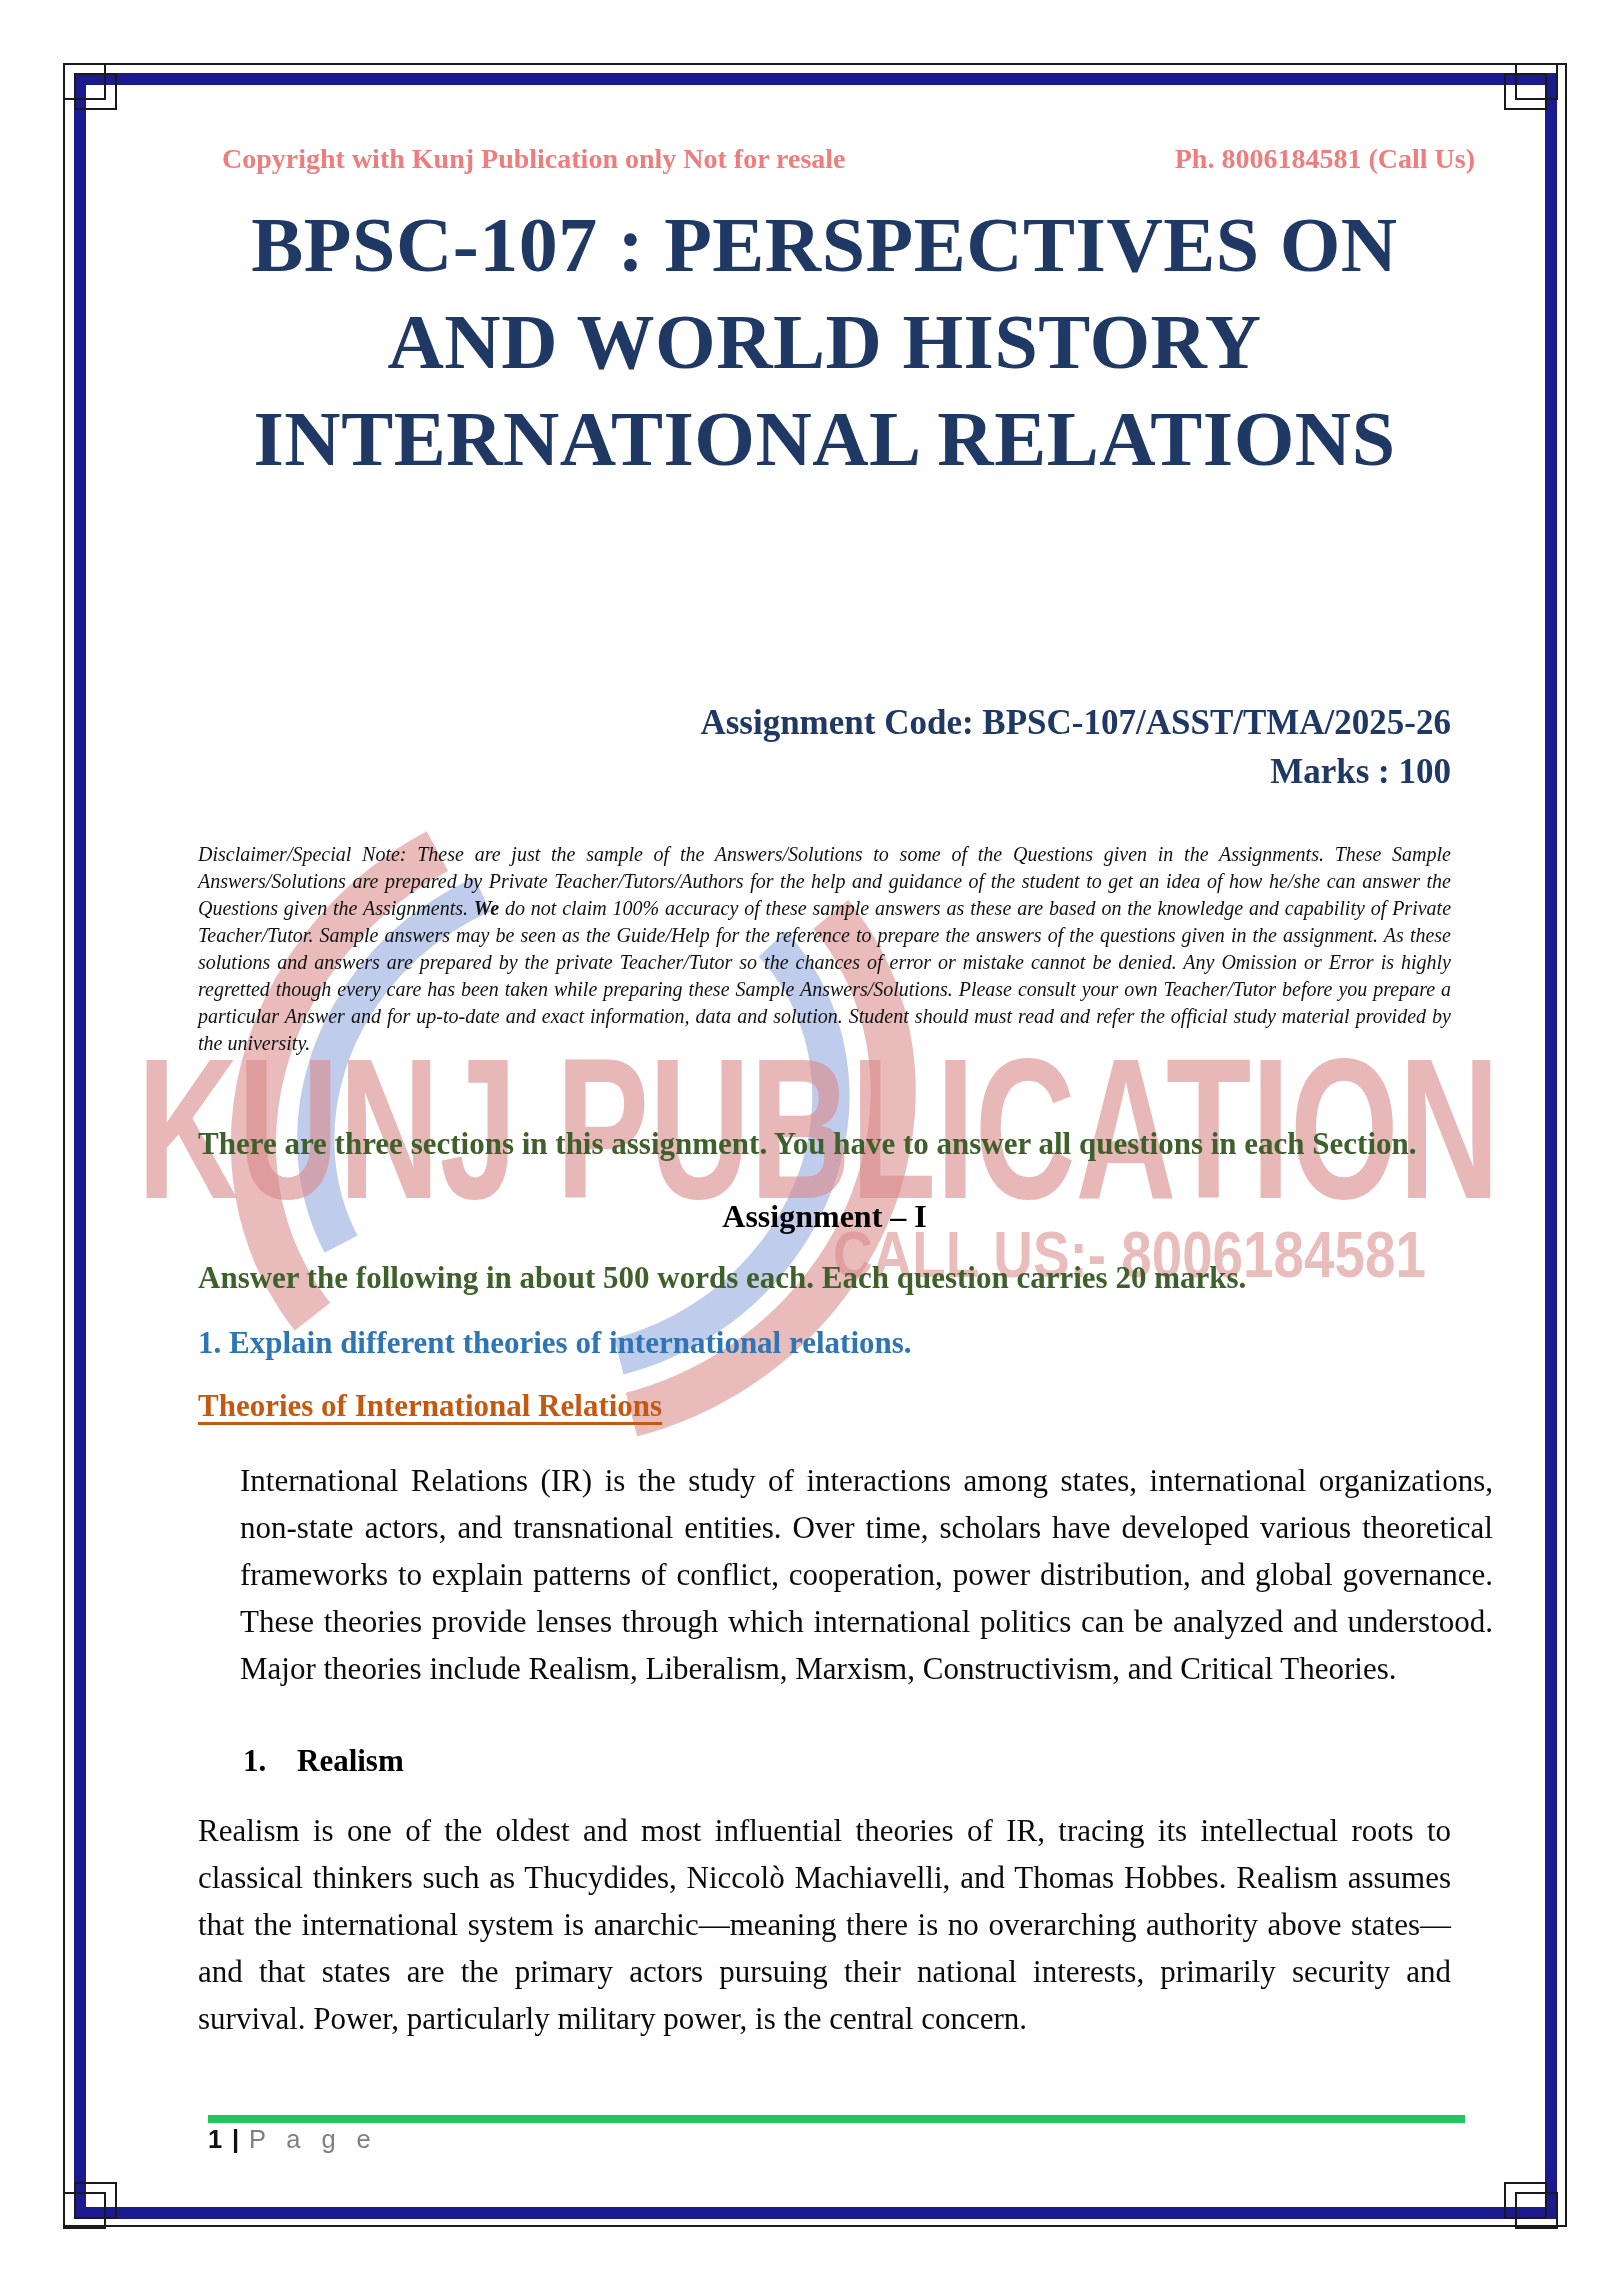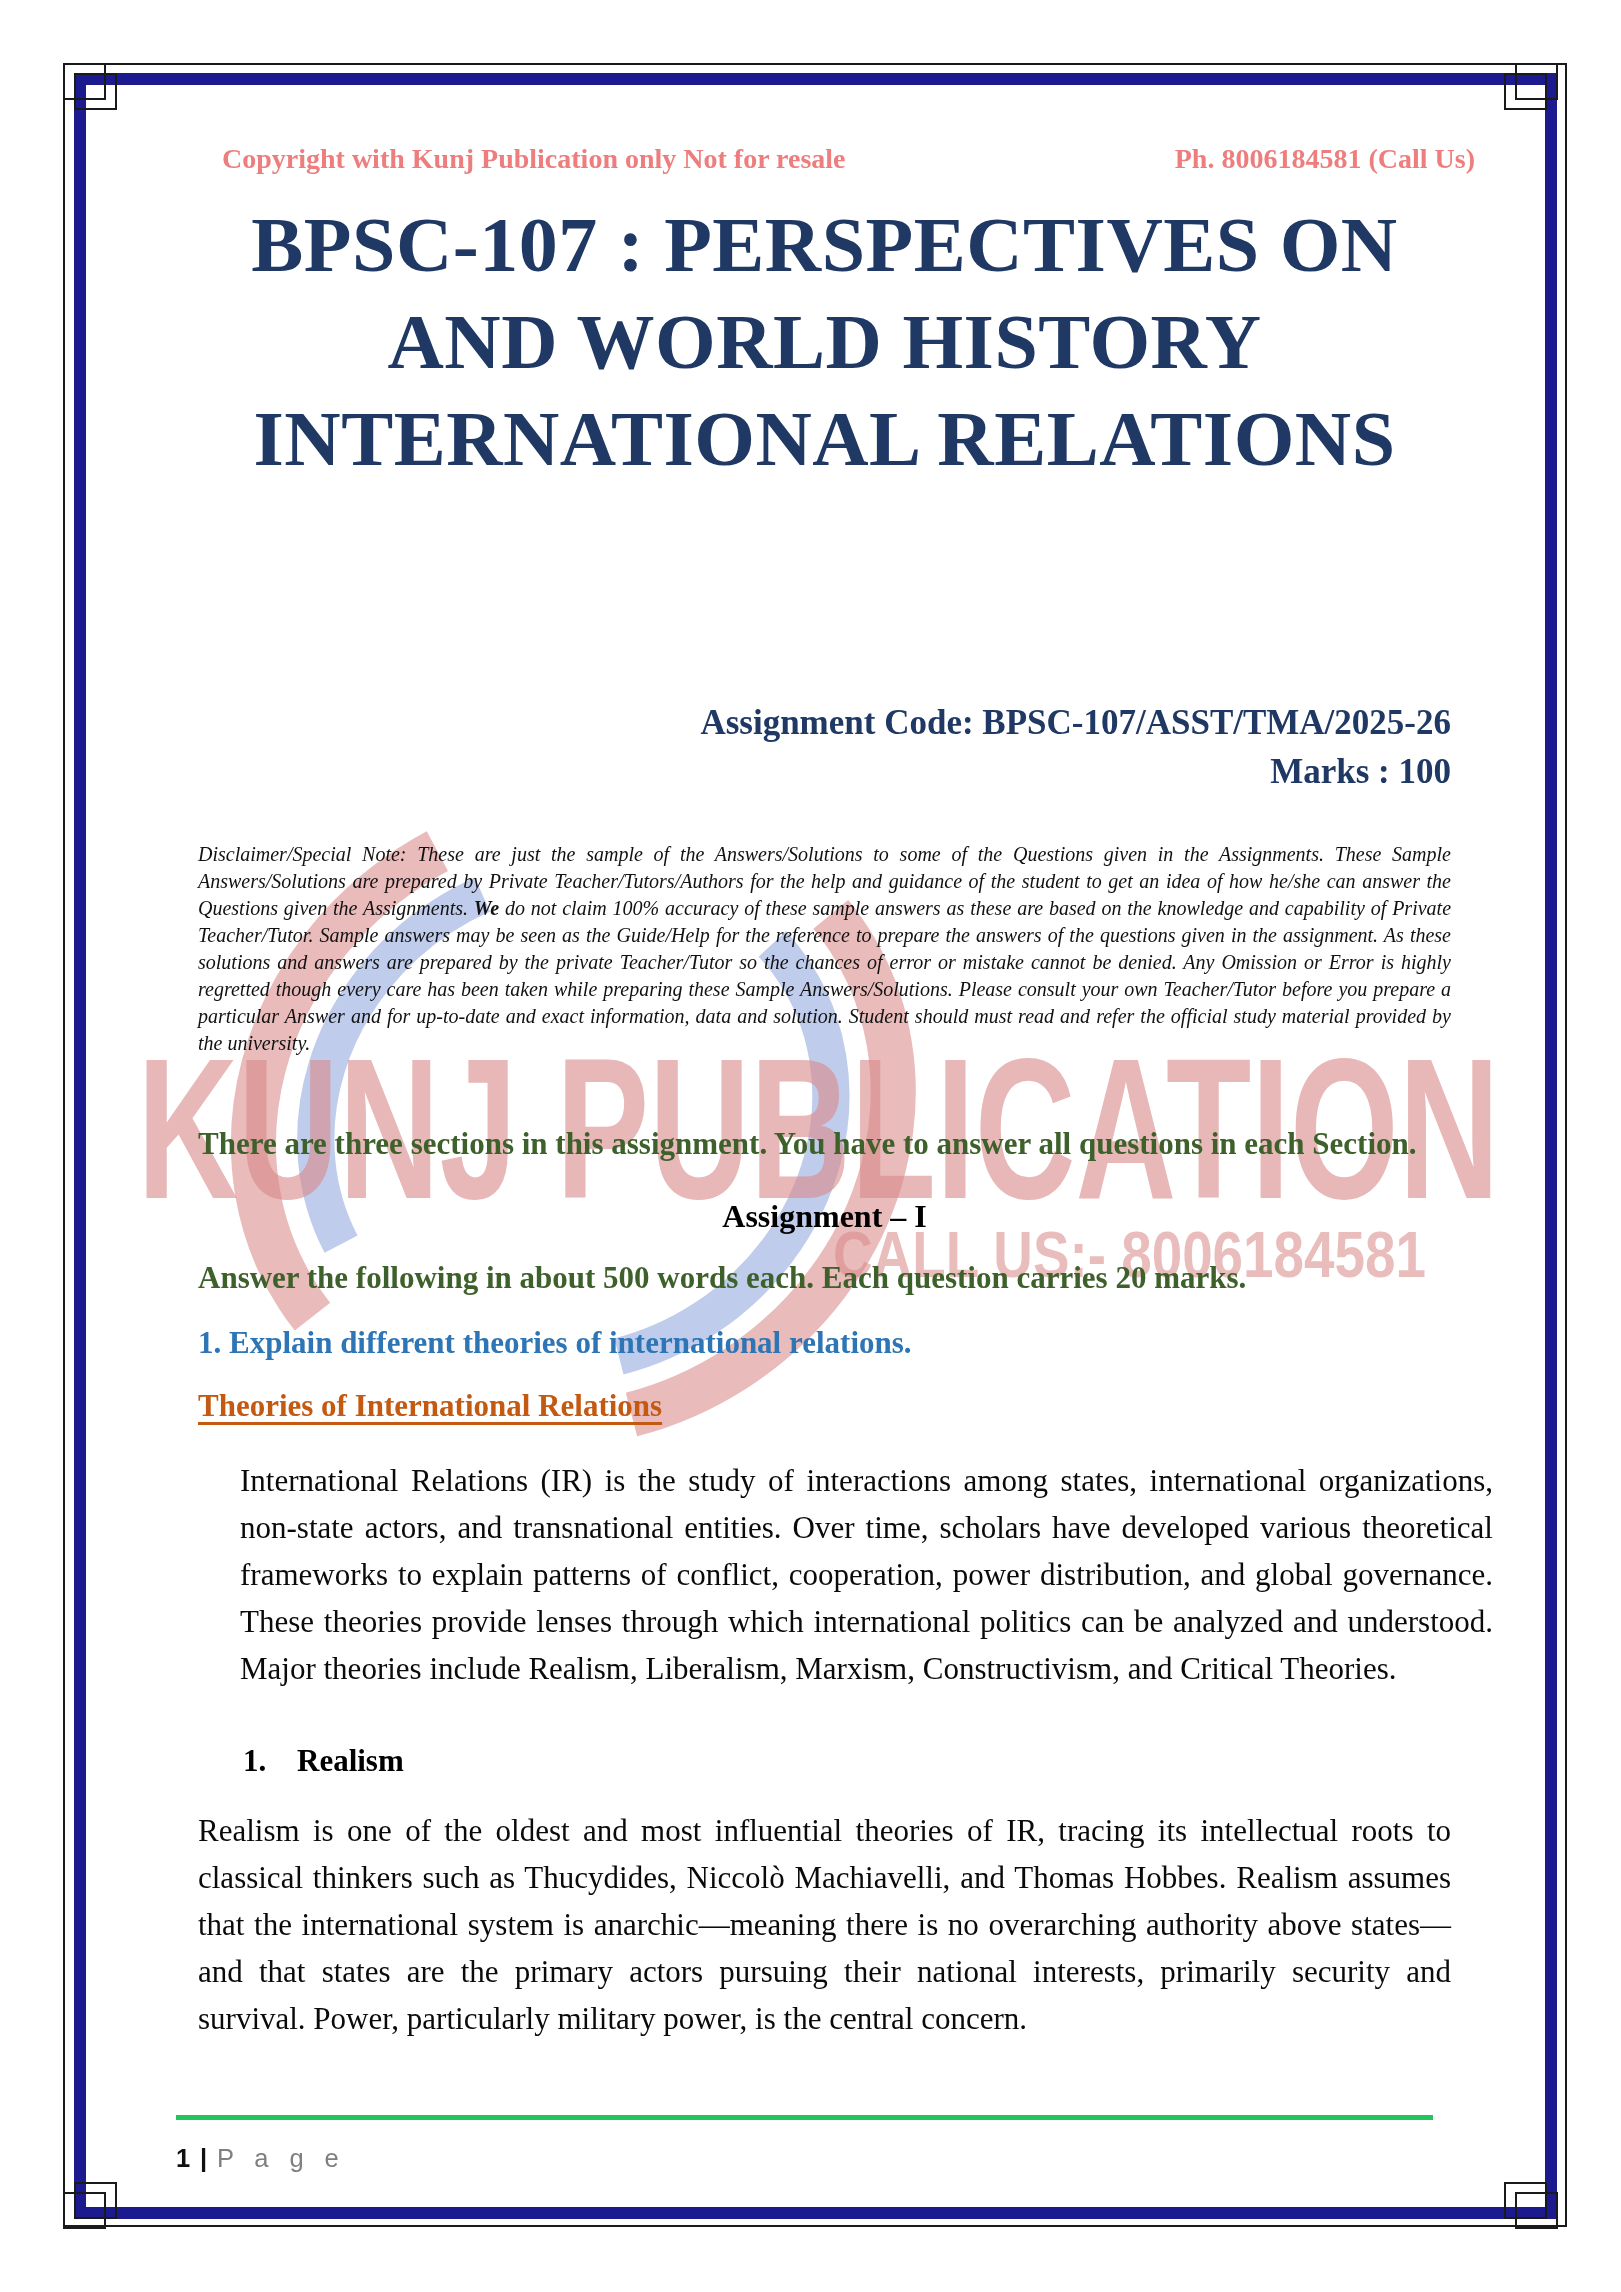--- a/index.html
+++ b/index.html
@@ -67,22 +67,22 @@
     font-size:31px;line-height:47px;text-align:justify;color:#0a0a0a;
   }
   .intro-para{top:1457px;margin-left:42px;}
   .list-heading{
     top:1743px;font-weight:bold;font-size:31px;color:#000000;padding-left:45px;
   }
   .list-heading .num{display:inline-block;width:54px;}
   .realism-para{top:1807px;}
   
   .footer{
-    position:absolute;left:176px;top:2115px;width:1257px;z-index:1;
-    border-top:5px solid #22c55e;padding-top:24px;
+    position:absolute;left:208px;top:2115px;width:1257px;z-index:1;
+    border-top:8px solid #22c55e;padding-top:2px;
     font-family:"Liberation Sans",sans-serif;font-size:25.5px;color:#7f7f7f;
   }
   .footer .pg-num{font-weight:bold;color:#111111;}
   .footer .pg-sep{color:#111111;margin:0 9.8px;font-weight:bold;}
   .footer .pg-label{letter-spacing:6.9px;}
 </style>
 </head>
 <body>
 
 <div class="page">

